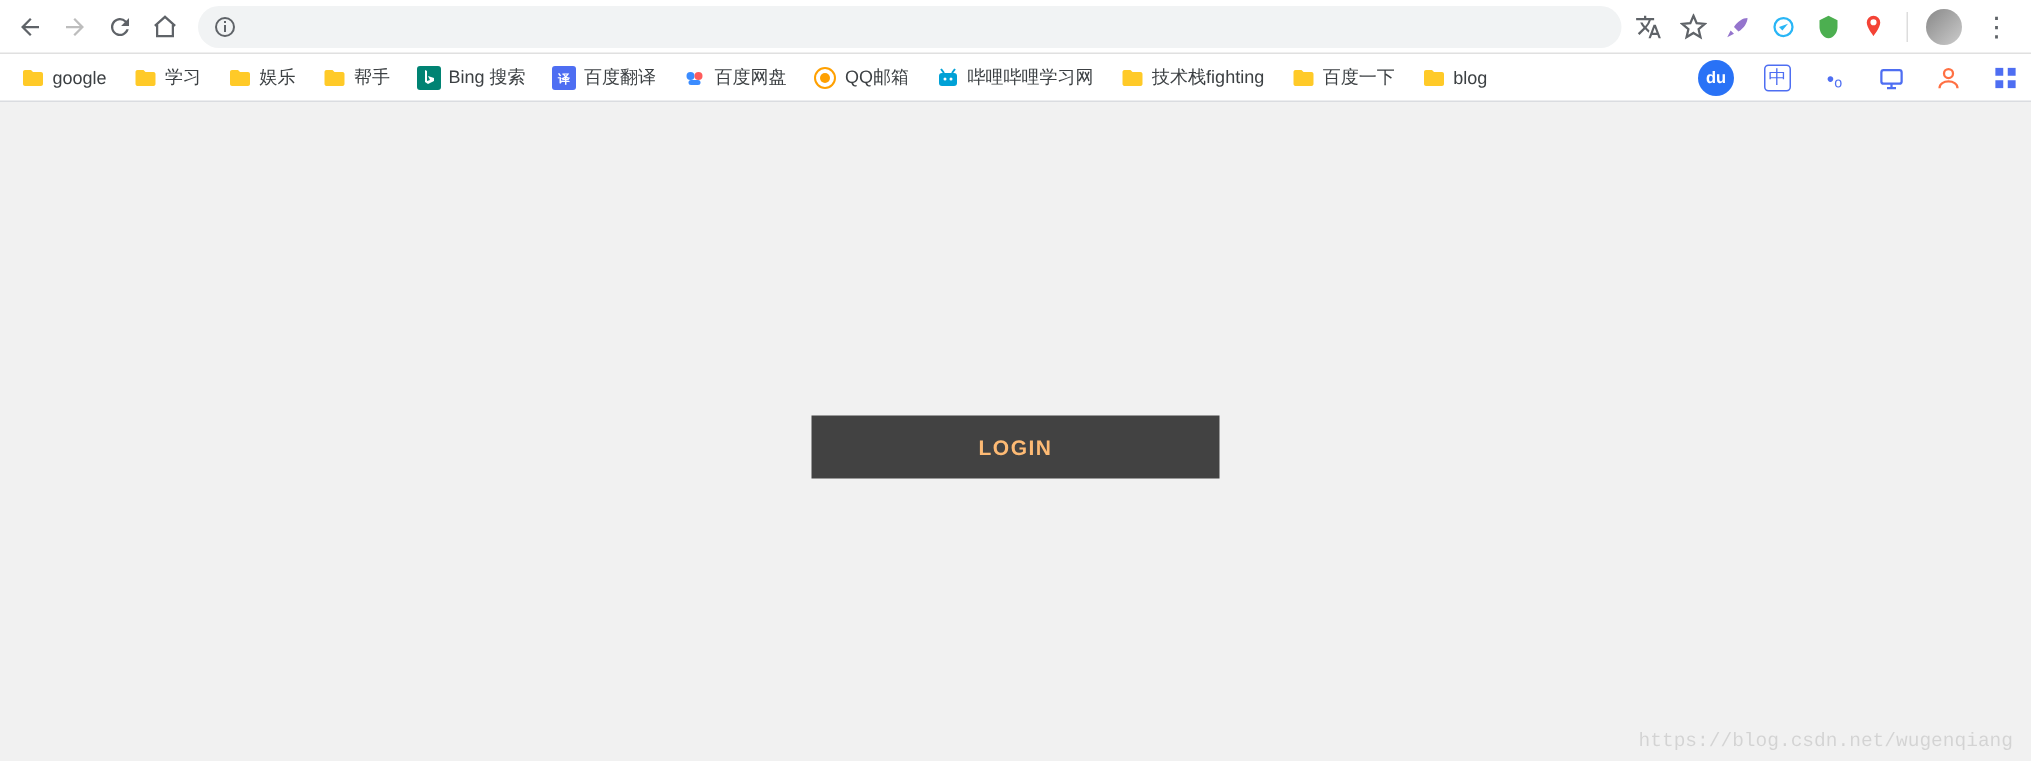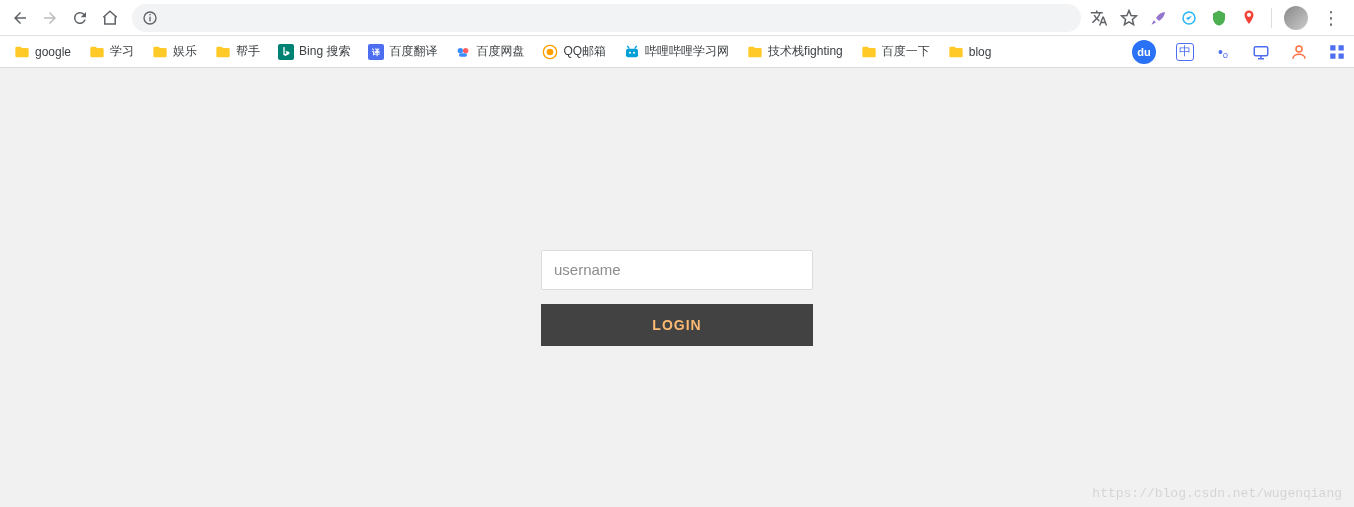--- a/index.html
+++ b/index.html
@@ -237,17 +237,16 @@
           <rect x="14" y="3" width="7" height="7" fill="#4e6ef2"></rect>
           <rect x="3" y="14" width="7" height="7" fill="#4e6ef2"></rect>
           <rect x="14" y="14" width="7" height="7" fill="#4e6ef2"></rect>
         </svg>
       </span>
   </div>
 </div>
 
 <div class="content">
   <div class="login-box">
-    <input class="login-input" type="text" placeholder="username" style="">
     <button class="login-button">LOGIN</button>
   </div>
   <div class="watermark">https://blog.csdn.net/wugenqiang</div>
 </div>
 
 </body></html>

